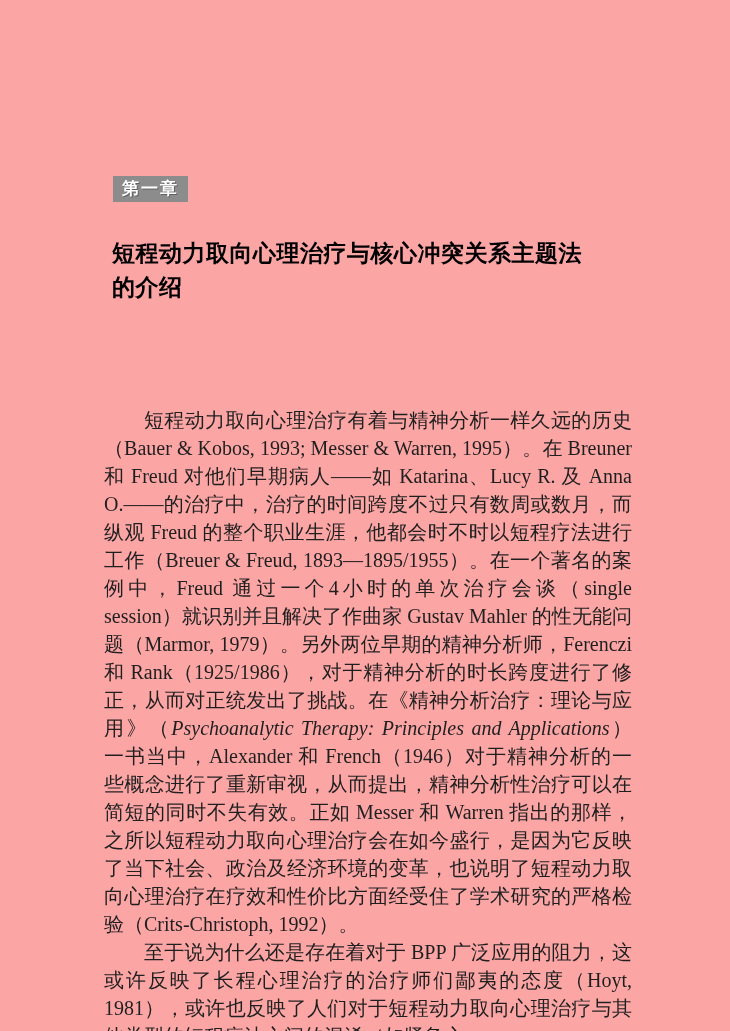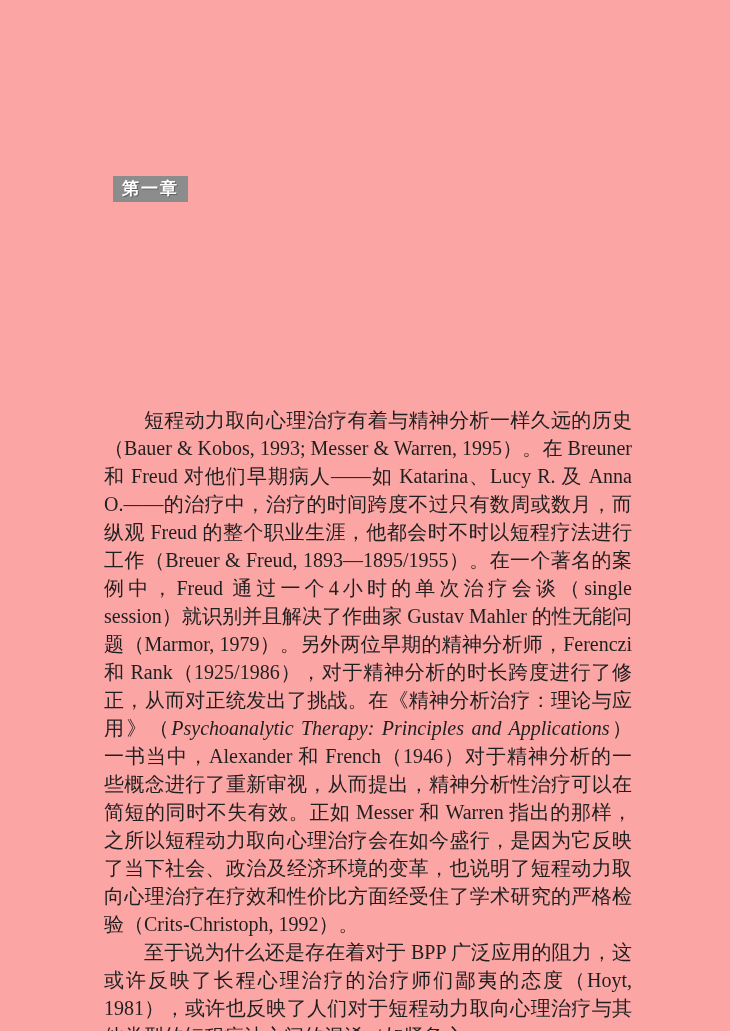--- a/index.html
+++ b/index.html
@@ -57,19 +57,20 @@
   }
   .para i { font-style: italic; }
 </style>
 </head>
 <body>
 
 <div class="page">
 
   <div class="chapter-badge" style="background-color: rgb(140, 140, 140); color: rgb(255, 255, 255);">第一章</div>
 
+  <h1 class="chapter-title">短程动力取向心理治疗与核心冲突关系主题法的介绍</h1>
 
   <div class="body-text" style="color: rgb(31, 31, 31);">
     <p class="para"><span>短程动力取向心理治疗有着与精神分析一样久远的历史（Bauer &amp; Kobos, 1993; Messer &amp; Warren, 1995）。在 Breuner 和 Freud 对他们早期病人——如 Katarina、Lucy R. 及 Anna O.——的治疗中，治疗的时间跨度不过只有数周或数月，而纵观 Freud 的整个职业生涯，他都会时不时以短程疗法进行工作（Breuer &amp; Freud, 1893—1895/1955）。在一个著名的案例中，Freud 通过一个4小时的单次治疗会谈（single session）就识别并且解决了作曲家 Gustav Mahler 的性无能问题（Marmor, 1979）。另外两位早期的精神分析师，Ferenczi 和 Rank（1925/1986），对于精神分析的时长跨度进行了修正，从而对正统发出了挑战。在《精神分析治疗：理论与应用》（</span><i>Psychoanalytic Therapy: Principles and Applications</i><span>）一书当中，Alexander 和 French（1946）对于精神分析的一些概念进行了重新审视，从而提出，精神分析性治疗可以在简短的同时不失有效。正如 Messer 和 Warren 指出的那样，之所以短程动力取向心理治疗会在如今盛行，是因为它反映了当下社会、政治及经济环境的变革，也说明了短程动力取向心理治疗在疗效和性价比方面经受住了学术研究的严格检验（Crits-Christoph, 1992）。</span></p>
     <p class="para"><span>至于说为什么还是存在着对于 BPP 广泛应用的阻力，这或许反映了长程心理治疗的治疗师们鄙夷的态度（Hoyt, 1981），或许也反映了人们对于短程动力取向心理治疗与其他类型的短程疗法之间的混淆（如紧急心</span></p>
   </div>
 
 </div>
 
 </body></html>

